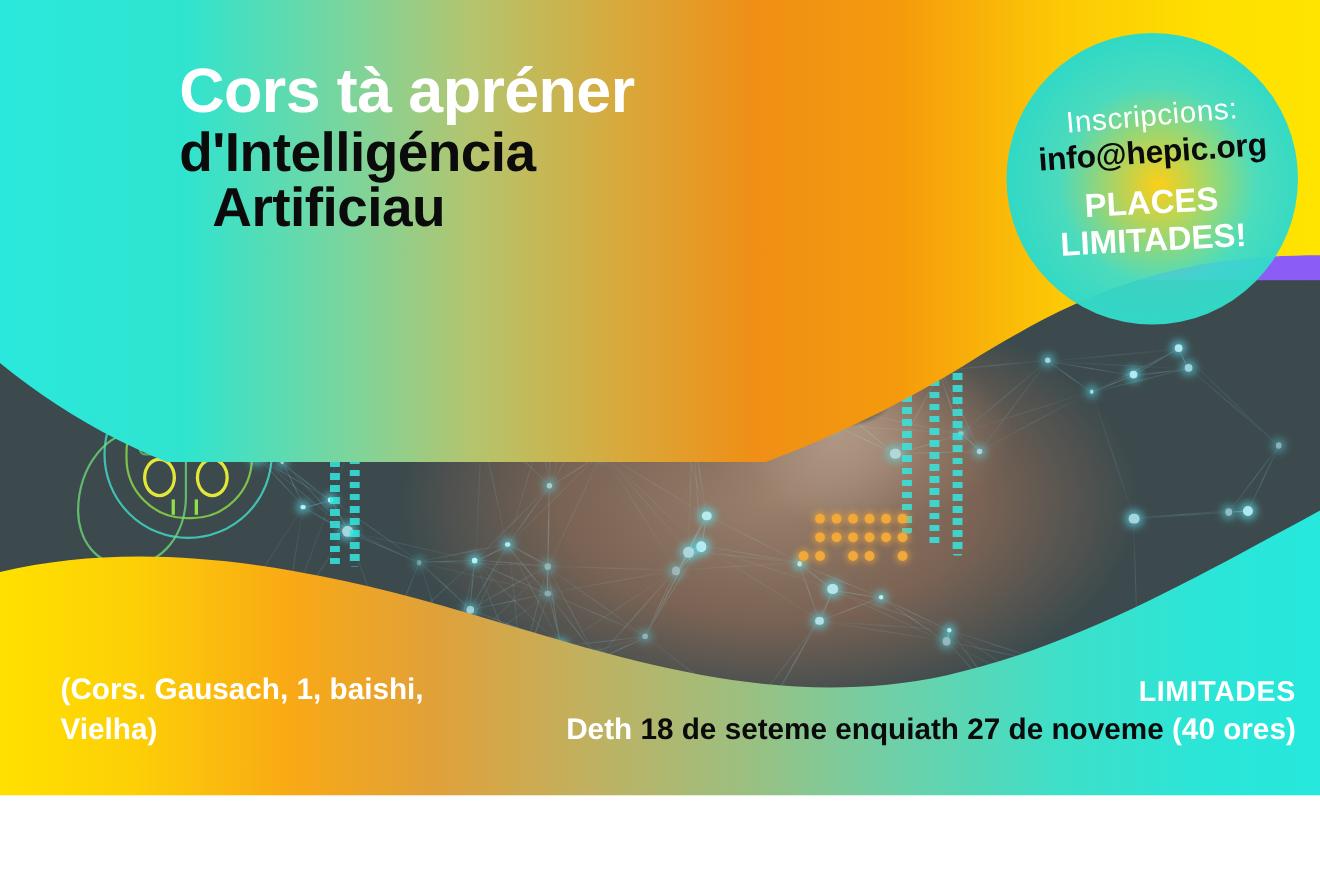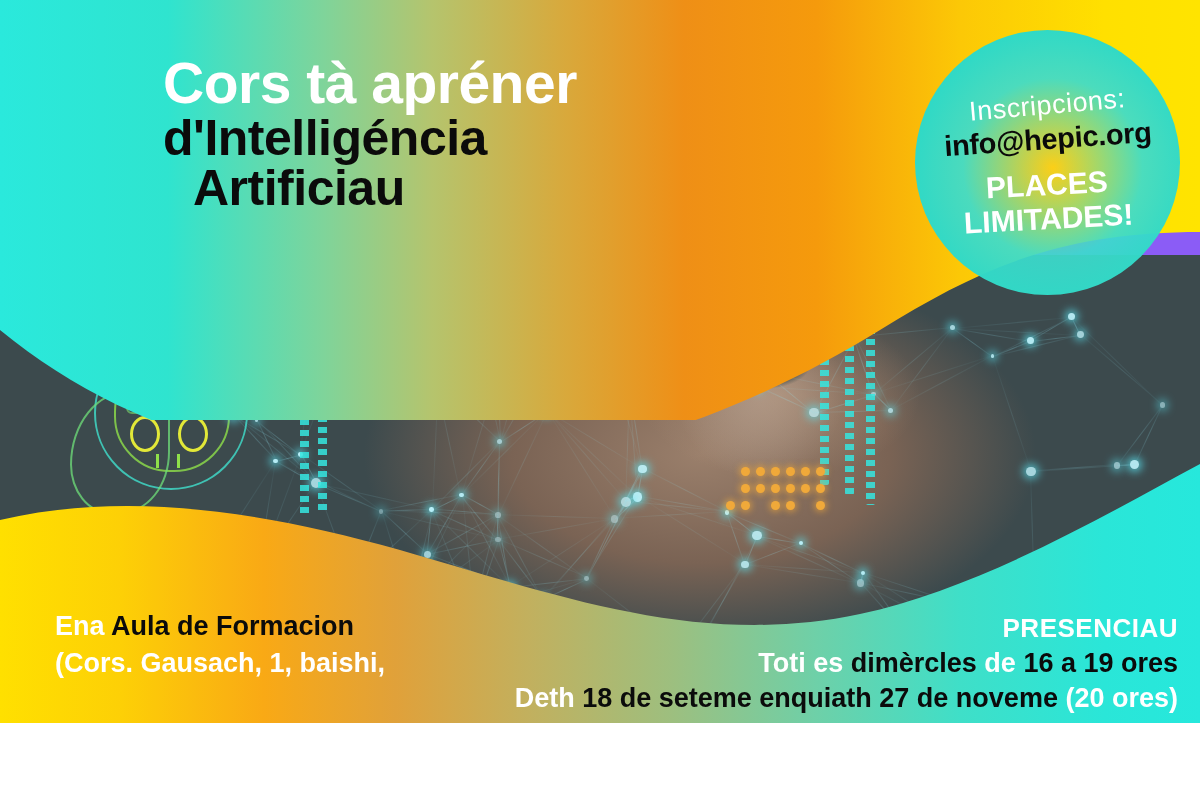--- a/index.html
+++ b/index.html
@@ -505,39 +505,30 @@
   <div class="badge">
     <div class="badge-l1">Inscripcions:</div>
     <div class="badge-l2">info@hepic.org</div>
     <div class="badge-l3">
       <span>PLACES</span><br>
       <span>LIMITADES!</span>
     </div>
   </div>
 
   <div class="venue">
-    <div>
-      <span>Ena</span>
-      <span class="blk">Aula de Formacion</span>
-    </div>
     <div>(Cors. Gausach, 1, baishi,</div>
+    <div>Vielha)</div>
   </div>
 
   <div class="schedule">
-    <div class="sch-l1">PRESENCIAU</div>
-    <div class="sch-l2">
-      <span>Toti es</span>
-      <span class="blk">dimèrcles</span>
-      <span>de</span>
-      <span class="blk">16 a 19 ores</span>
-    </div>
+    <div class="sch-l1">LIMITADES</div>
     <div class="sch-l3">
       <span>Deth</span>
       <span class="blk">18 de seteme enquiath 27 de noveme</span>
-      <span>(20 ores)</span>
+      <span>(40 ores)</span>
     </div>
   </div>
 
   <div class="footer">
 
     
 
     
 
     

